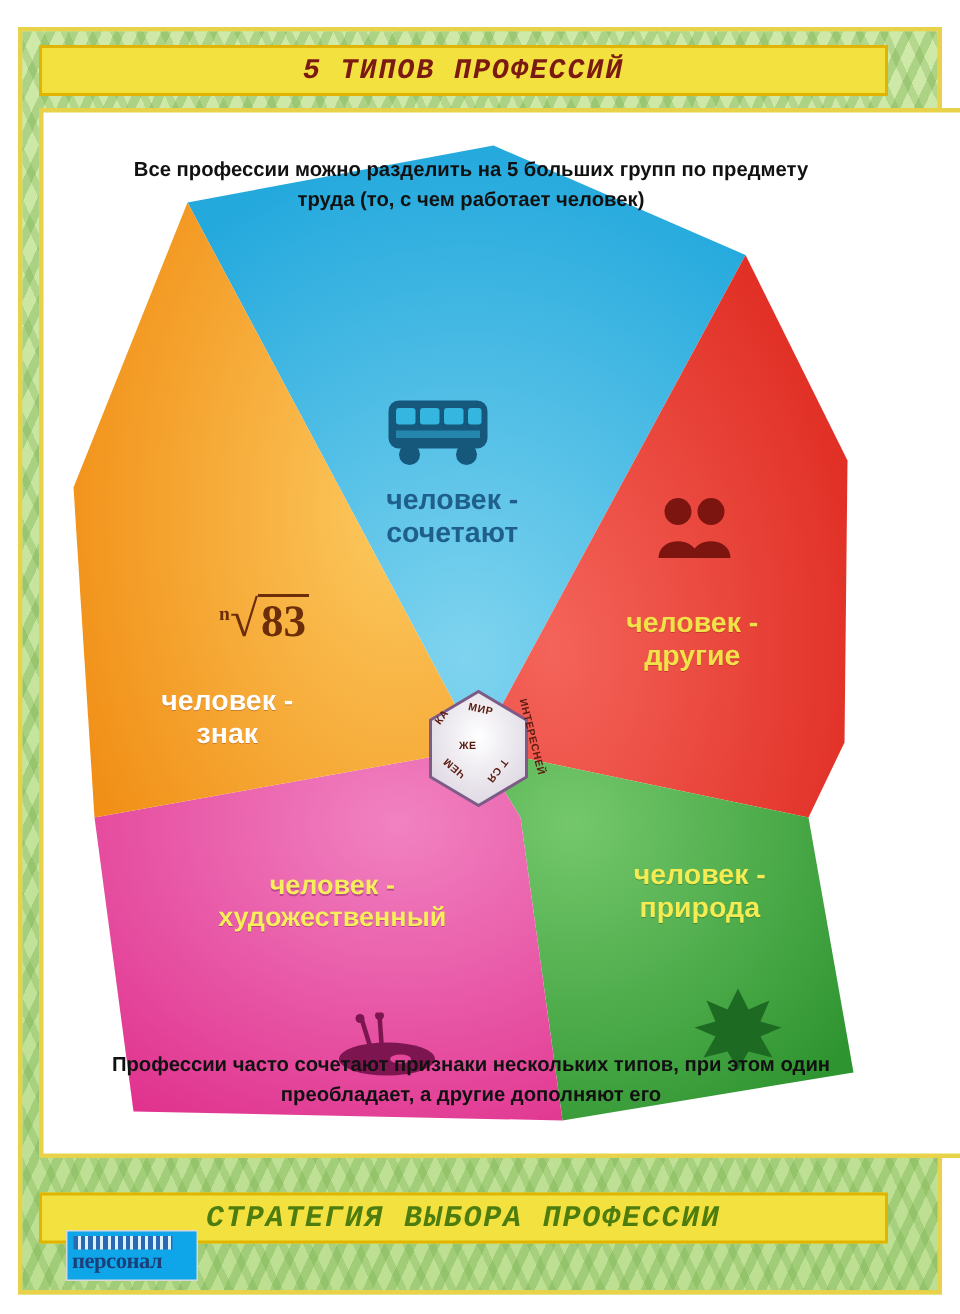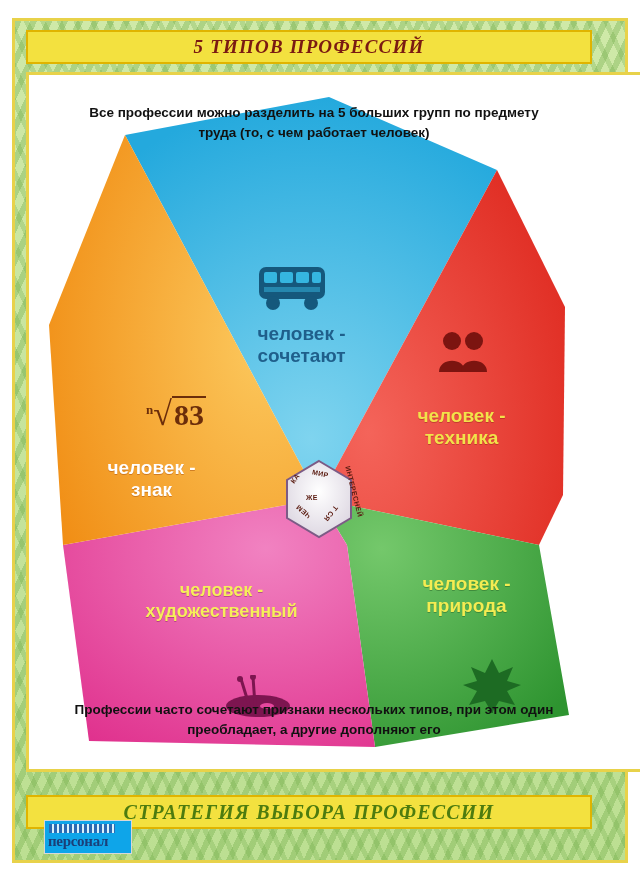--- a/index.html
+++ b/index.html
@@ -62,21 +62,21 @@
     border: 2px solid #e0b400;
     box-sizing: border-box;
     display: flex;
     align-items: center;
     justify-content: center;
   }
   .title-top { top: 30px; }
   .title-bottom { top: 795px; }
 
   .title-text {
-    font-family: Liberation Serif, serif;
+    font-family: Liberation Mono, monospace;
     font-weight: bold;
     font-style: italic;
     font-size: 19px;
     letter-spacing: 1.2px;
     color: #7a1a12;
     text-transform: uppercase;
     white-space: nowrap;
   }
   .title-text.bottom {
     font-size: 20px;
@@ -299,21 +299,21 @@
       </svg>
     </div>
 
     <div class="wedge-label lbl-tech">
       <div>человек -</div>
       <div>сочетают</div>
     </div>
 
     <div class="wedge-label lbl-people">
       <div>человек -</div>
-      <div>техника</div>
+      <div>другие</div>
     </div>
 
     <div class="wedge-label lbl-nature">
       <div>человек -</div>
       <div>природа</div>
     </div>
 
     <div class="wedge-label lbl-art">
       <div>человек -</div>
       <div>художественный</div>

